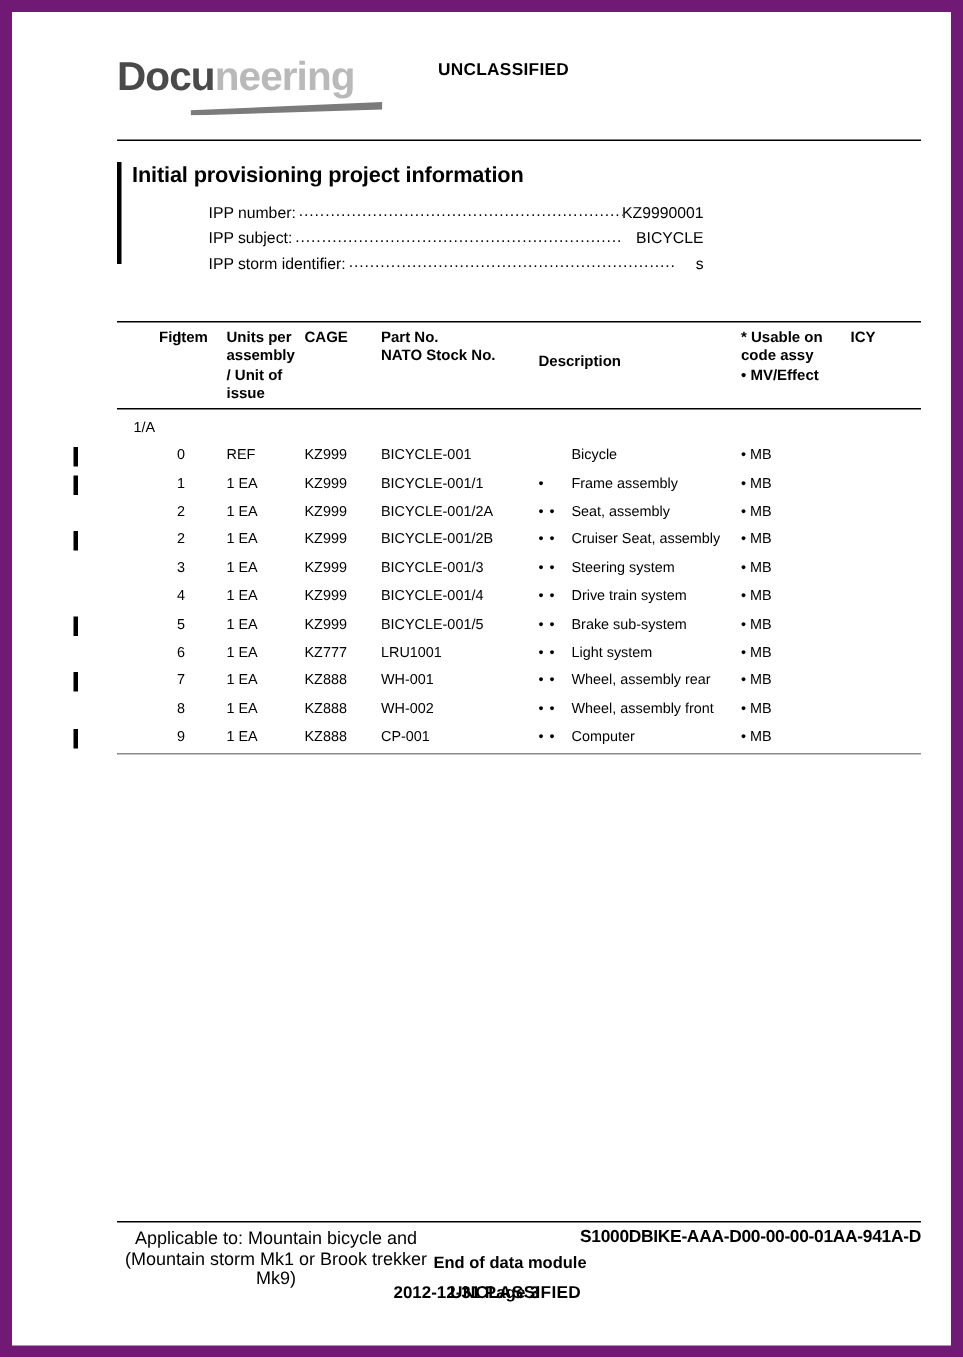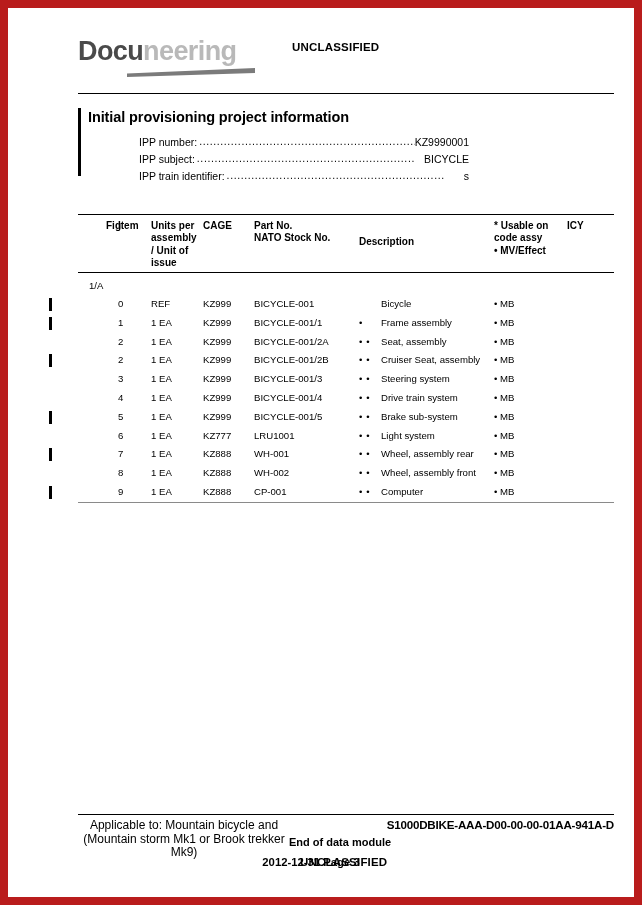--- a/index.html
+++ b/index.html
@@ -12,21 +12,21 @@
     width: 642px;
     height: 905px;
     overflow: hidden;
   }
 
   
   .viewer {
     position: relative;
     width: 642px;
     height: 905px;
-    background: #b91c1c;
+    background: #701a75;
     box-sizing: border-box;
     padding: 8px 8px 8px 8px;
   }
   .page {
     position: relative;
     width: 626px;
     height: 889px;
     background: #ffffff;
     box-sizing: border-box;
     overflow: hidden;
@@ -312,21 +312,21 @@
         <span class="ipp-label">IPP number:</span>
         <span class="ipp-dots">..............................................................</span>
         <span class="ipp-value">KZ9990001</span>
       </div>
       <div class="ipp-row">
         <span class="ipp-label">IPP subject:</span>
         <span class="ipp-dots">..............................................................</span>
         <span class="ipp-value">BICYCLE</span>
       </div>
       <div class="ipp-row">
-        <span class="ipp-label">IPP train identifier:</span>
+        <span class="ipp-label">IPP storm identifier:</span>
         <span class="ipp-dots">..............................................................</span>
         <span class="ipp-value">s</span>
       </div>
     </div>
 
     <div class="tbl-rule-top"></div>
     <div class="tbl-rule-mid"></div>
     <div class="tbl-rule-bot"></div>
 
     <div class="tbl">

